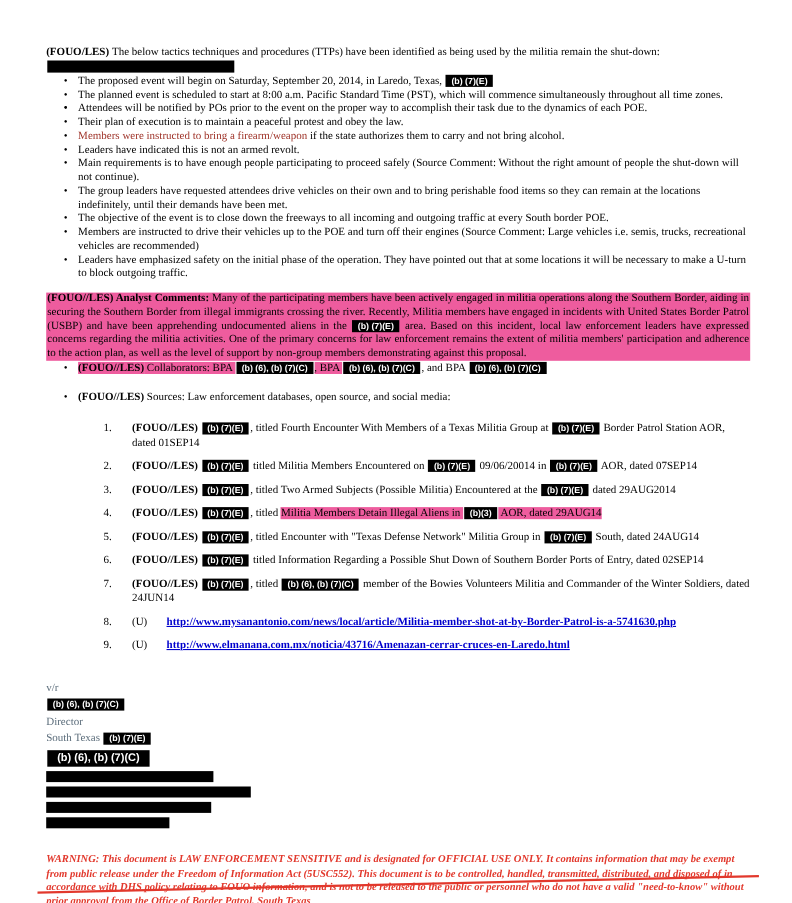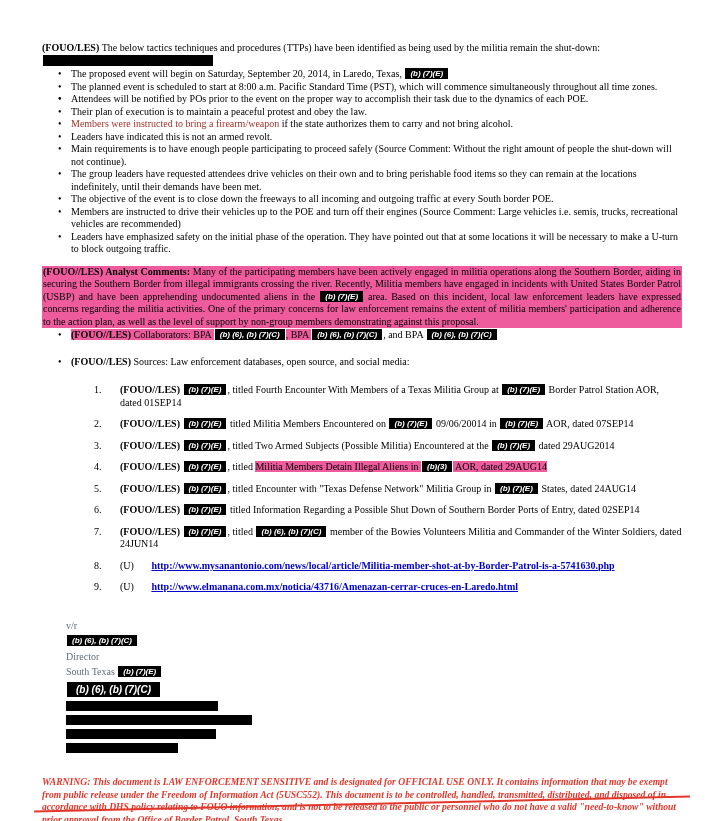--- a/index.html
+++ b/index.html
@@ -10,35 +10,35 @@
     line-height:1.25;
   }
   .page { padding:42px 38px 0 42px; position:relative; }
   .b { font-weight:bold;text-align:center; }
   .rb { font-weight:normal; color:var(--alert_red,#9e3228); }
   .hl { background:var(--highlight,#ee5c9e); }
   .rx {
     display:inline-block; background:var(--redaction_bg,#000); color:#fff;
     font-family:"Liberation Sans", sans-serif; font-weight:bold; font-size:8px;
     height:11px; line-height:11px; padding:0 5px; margin:0 1px;
-    vertical-align:text-bottom; white-space:nowrap;font-style:italic;
+    vertical-align:text-bottom; white-space:nowrap;
   }
   .rx-lg { font-size:10px; height:15px; line-height:15px; padding:0 9px; }
   .lnk { color:var(--link_blue,#0000cd); text-decoration:underline; font-weight:bold; cursor:pointer;margin-left:15px; }
   .intro { margin-bottom:1px; }
   ul.ttp { list-style:none; margin:1px 0 0 16px; }
   ul.ttp li { position:relative; padding-left:13px; }
   .blt { position:absolute; left:0; top:0; }
   .analyst { margin-top:10px; background:var(--highlight,#ee5c9e); text-align:justify; padding:0 1px; }
   .collab { margin:1px 0 0 16px; position:relative; padding-left:13px; }
   .sources-lead { margin:14px 0 0 16px; position:relative; padding-left:13px; }
   ol.sources { list-style:none; margin:16px 0 0 52px; }
   ol.sources li { position:relative; padding-left:26px; margin-bottom:9px; }
   .num { position:absolute; left:0; top:0; }
-  .sig { margin-top:26px; color:var(--signature_gray,#5d6e7c);margin-left:24px; }
+  .sig { margin-top:26px; color:var(--signature_gray,#5d6e7c); }
   .sig-closing { margin-bottom:3px; }
   .sig-line { margin-bottom:3px; min-height:11px; }
   .bar { background:var(--redaction_bg,#000); height:10px; }
   .warning {
     position:relative; margin-top:22px; color:var(--warning_red,#e2382c);
     font-weight:bold; font-style:italic; font-size:9.6px; line-height:1.32;
   }
   .strike { position:absolute; background:var(--warning_red,#e2382c); height:1.6px; }
   .strike-1 { top:27px; left:-8px; width:656px; transform:rotate(-1.3deg); }
 </style>
@@ -74,21 +74,21 @@
   <div class="sources-lead">
     <span class="blt">•</span>
     <span><span class="b">(FOUO//LES)</span><span> Sources: Law enforcement databases, open source, and social media:</span></span>
   </div>
 
   <ol class="sources">
       <li><span class="num">1.</span><span class="b">(FOUO//LES) </span><span class="rx">(b) (7)(E)</span><span>, titled Fourth Encounter With Members of a Texas Militia Group at </span><span class="rx">(b) (7)(E)</span><span> Border Patrol Station AOR, dated 01SEP14</span></li>
       <li><span class="num">2.</span><span class="b">(FOUO//LES) </span><span class="rx">(b) (7)(E)</span><span> titled Militia Members Encountered on </span><span class="rx">(b) (7)(E)</span><span> 09/06/20014 in </span><span class="rx">(b) (7)(E)</span><span> AOR, dated 07SEP14</span></li>
       <li><span class="num">3.</span><span class="b">(FOUO//LES) </span><span class="rx">(b) (7)(E)</span><span>, titled Two Armed Subjects (Possible Militia) Encountered at the </span><span class="rx">(b) (7)(E)</span><span> dated 29AUG2014</span></li>
       <li><span class="num">4.</span><span class="b">(FOUO//LES) </span><span class="rx">(b) (7)(E)</span><span>, titled </span><span class="hl">Militia Members Detain Illegal Aliens in </span><span class="rx">(b)(3)</span><span class="hl"> AOR, dated 29AUG14</span></li>
-      <li><span class="num">5.</span><span class="b">(FOUO//LES) </span><span class="rx">(b) (7)(E)</span><span>, titled Encounter with "Texas Defense Network" Militia Group in </span><span class="rx">(b) (7)(E)</span><span> States, dated 24AUG14</span></li>
+      <li><span class="num">5.</span><span class="b">(FOUO//LES) </span><span class="rx">(b) (7)(E)</span><span>, titled Encounter with "Texas Defense Network" Militia Group in </span><span class="rx">(b) (7)(E)</span><span> South, dated 24AUG14</span></li>
       <li><span class="num">6.</span><span class="b">(FOUO//LES) </span><span class="rx">(b) (7)(E)</span><span> titled Information Regarding a Possible Shut Down of Southern Border Ports of Entry, dated 02SEP14</span></li>
       <li><span class="num">7.</span><span class="b">(FOUO//LES) </span><span class="rx">(b) (7)(E)</span><span>, titled </span><span class="rx">(b) (6), (b) (7)(C)</span><span> member of the Bowies Volunteers Militia and Commander of the Winter Soldiers, dated 24JUN14</span></li>
       <li><span class="num">8.</span><span>(U) </span><span class="lnk">http://www.mysanantonio.com/news/local/article/Militia-member-shot-at-by-Border-Patrol-is-a-5741630.php</span></li>
       <li><span class="num">9.</span><span>(U) </span><span class="lnk">http://www.elmanana.com.mx/noticia/43716/Amenazan-cerrar-cruces-en-Laredo.html</span></li>
     </ol>
 
   <div class="sig">
     <div class="sig-closing">v/r</div>
     <div>
         <div class="sig-line"><span class="rx">(b) (6), (b) (7)(C)</span></div>

